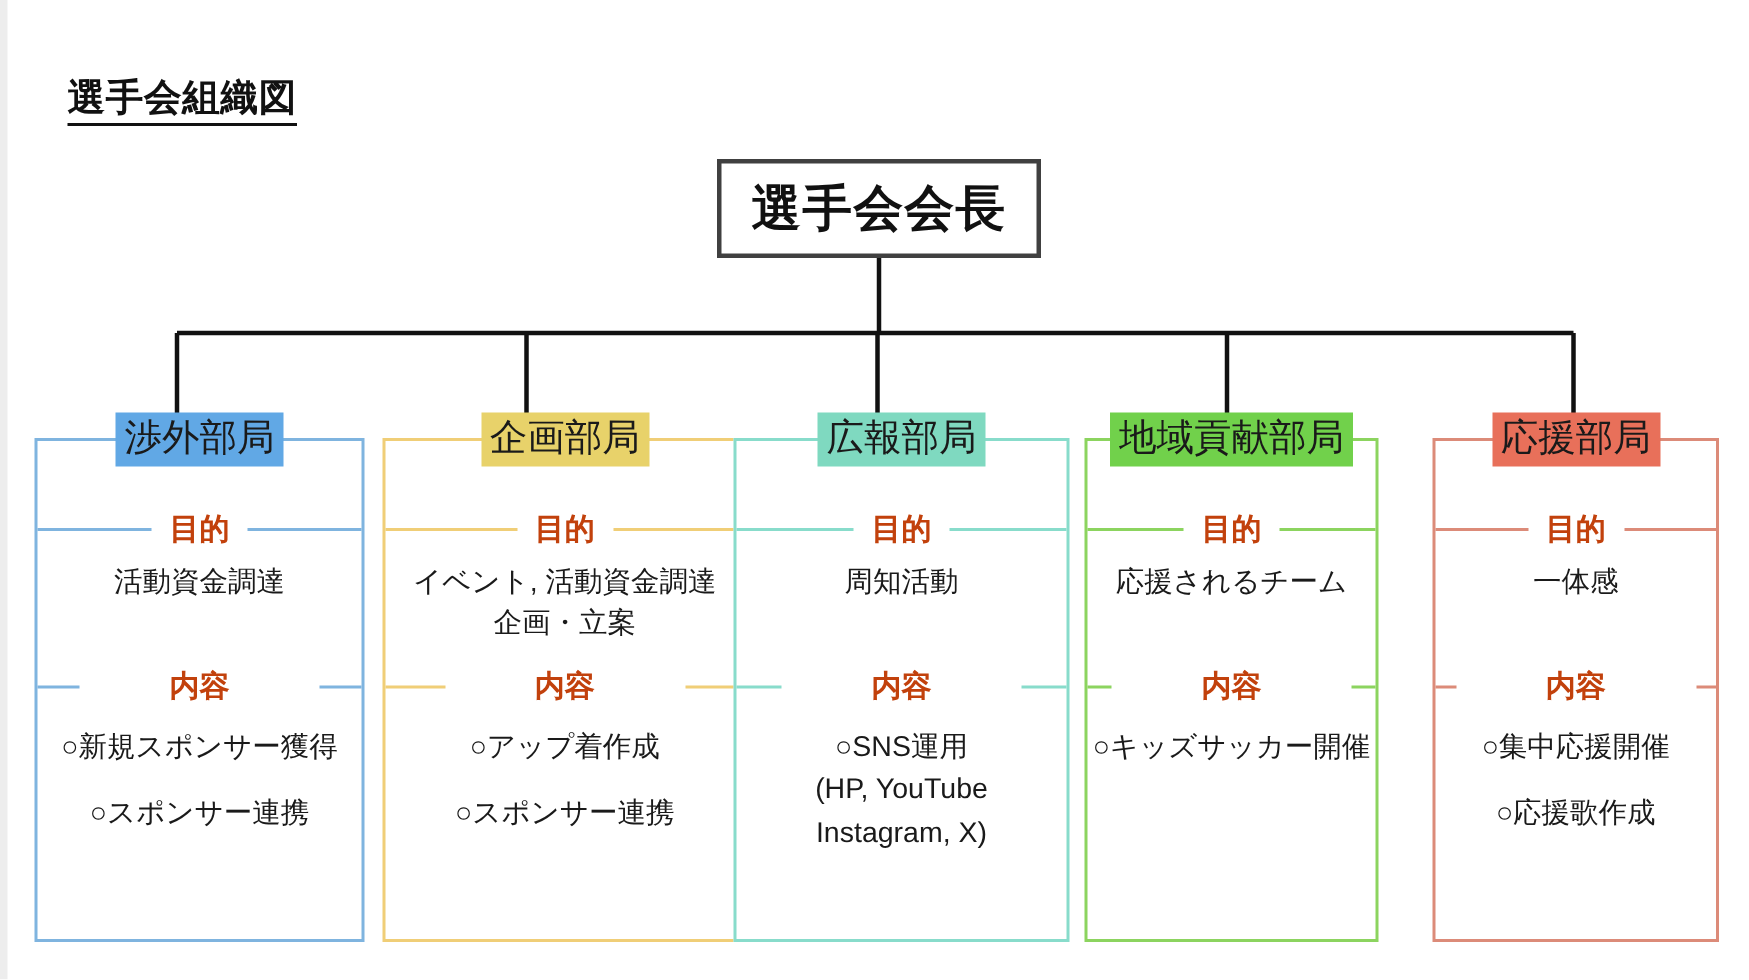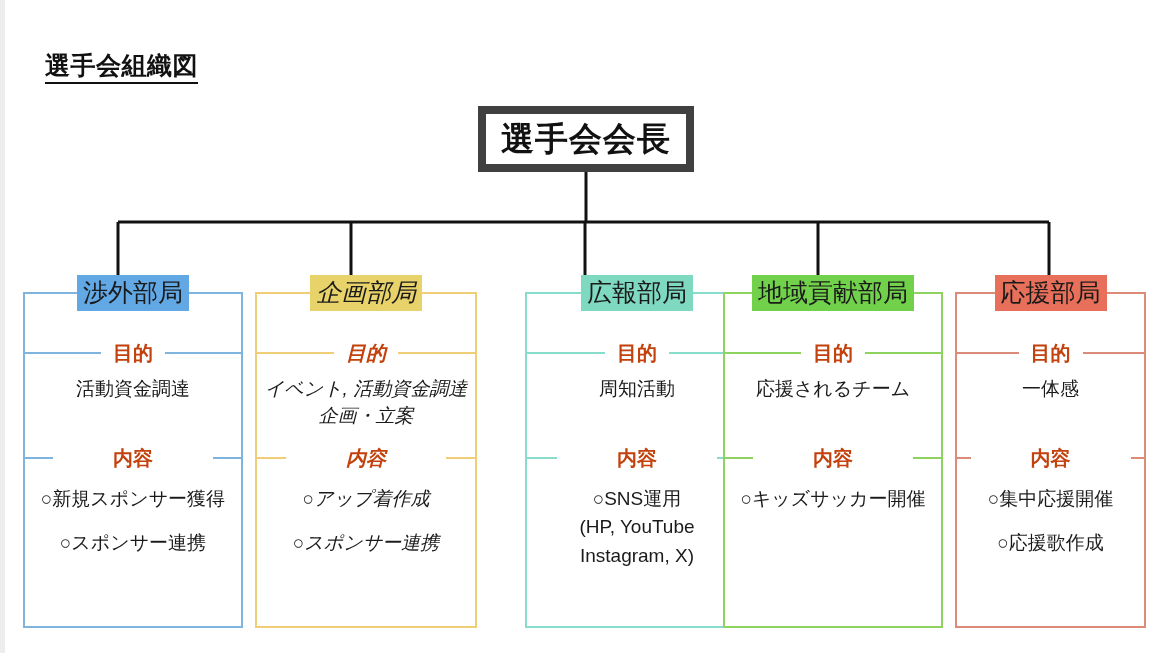--- a/index.html
+++ b/index.html
@@ -40,21 +40,21 @@
     margin-top: 25px;
   }
 
   
   #president-box {
     position: absolute;
     left: 478px;
     top: 106px;
     width: 216px;
     height: 66px;
-    border: 8px solid #404040;
+    border: 3px solid #404040;
     background: #ffffff;
     display: flex;
     align-items: center;
     justify-content: center;
   }
   #president-box .label {
     font-size: 33px;
     font-weight: 700;
     letter-spacing: 1px;
     color: #111111;
@@ -192,21 +192,21 @@
       </div>
       <div class="dept-body content-body">
         <div class="item">
           <div class="nowrap">○新規スポンサー獲得</div>
         </div>
         <div class="item">
           <div class="nowrap">○スポンサー連携</div>
         </div>
       </div>
     </div>
-    <div class="dept" style="left: 240px; width: 222px; border-color: rgb(240, 206, 119); font-style: italic;">
+    <div class="dept" style="left: 240px; width: 243px; border-color: rgb(240, 206, 119);">
       <div class="dept-head"><span class="chip" style="background: rgb(232, 210, 106);">企画部局</span></div>
       <div class="section-label sec-purpose">
         <span class="rule" style="border-top-color: rgb(240, 206, 119);"></span>
         <span class="txt">目的</span>
         <span class="rule" style="border-top-color: rgb(240, 206, 119);"></span>
       </div>
       <div class="dept-body purpose-body">
         <div class="nowrap">イベント, 活動資金調達</div>
         <div class="nowrap">企画・立案</div>
       </div>
@@ -217,21 +217,21 @@
       </div>
       <div class="dept-body content-body">
         <div class="item">
           <div class="nowrap">○アップ着作成</div>
         </div>
         <div class="item">
           <div class="nowrap">○スポンサー連携</div>
         </div>
       </div>
     </div>
-    <div class="dept" style="left: 474px; width: 224px; border-color: rgb(136, 220, 203); margin-left: 36px;">
+    <div class="dept" style="left: 474px; width: 224px; border-color: rgb(136, 220, 203);">
       <div class="dept-head"><span class="chip" style="background: rgb(127, 217, 192);">広報部局</span></div>
       <div class="section-label sec-purpose">
         <span class="rule" style="border-top-color: rgb(136, 220, 203);"></span>
         <span class="txt">目的</span>
         <span class="rule" style="border-top-color: rgb(136, 220, 203);"></span>
       </div>
       <div class="dept-body purpose-body">
         <div class="nowrap">周知活動</div>
       </div>
       <div class="section-label sec-content">
@@ -240,21 +240,21 @@
         <span class="rule" style="border-top-color: rgb(136, 220, 203);"></span>
       </div>
       <div class="dept-body content-body">
         <div class="item">
           <div class="nowrap">○SNS運用</div>
           <div class="nowrap sub">(HP, YouTube</div>
           <div class="nowrap sub">Instagram, X)</div>
         </div>
       </div>
     </div>
-    <div class="dept" style="left: 708px; width: 220px; border-color: rgb(140, 212, 95);">
+    <div class="dept" style="left: 708px; width: 196px; border-color: rgb(140, 212, 95);">
       <div class="dept-head"><span class="chip" style="background: rgb(113, 209, 75);">地域貢献部局</span></div>
       <div class="section-label sec-purpose">
         <span class="rule" style="border-top-color: rgb(140, 212, 95);"></span>
         <span class="txt">目的</span>
         <span class="rule" style="border-top-color: rgb(140, 212, 95);"></span>
       </div>
       <div class="dept-body purpose-body">
         <div class="nowrap">応援されるチーム</div>
       </div>
       <div class="section-label sec-content">

